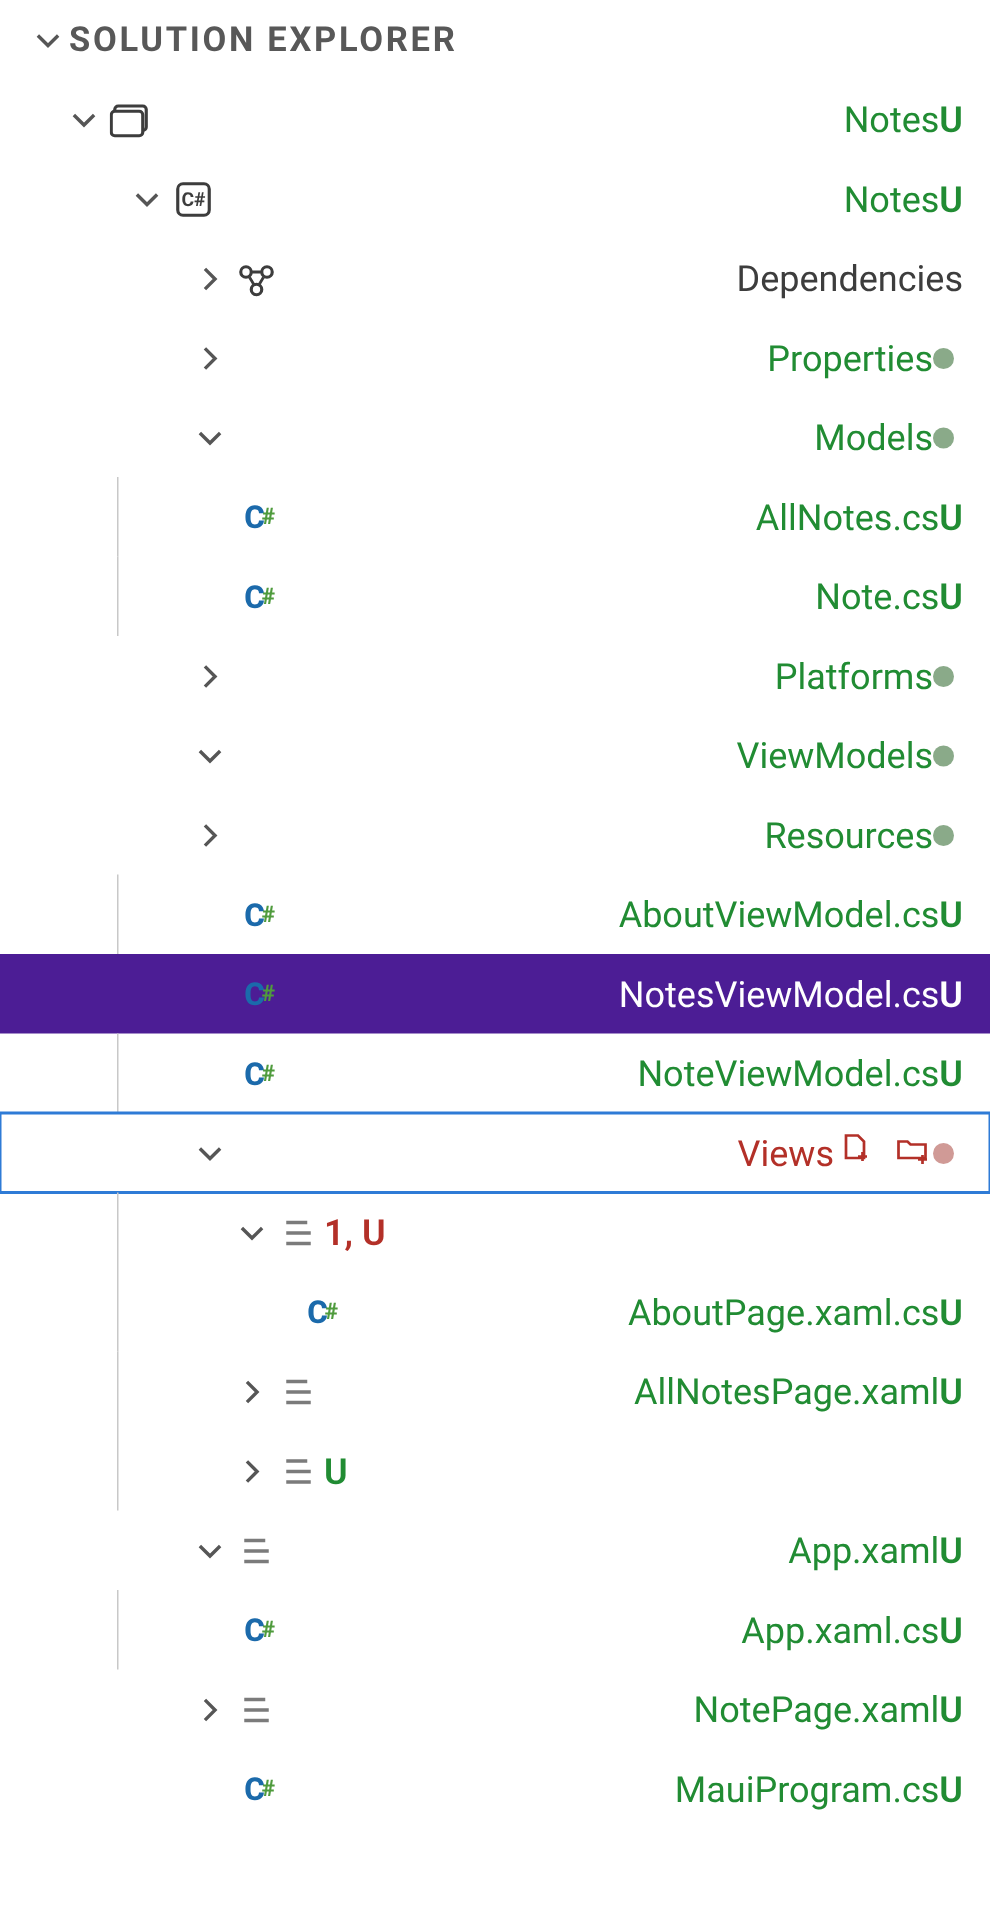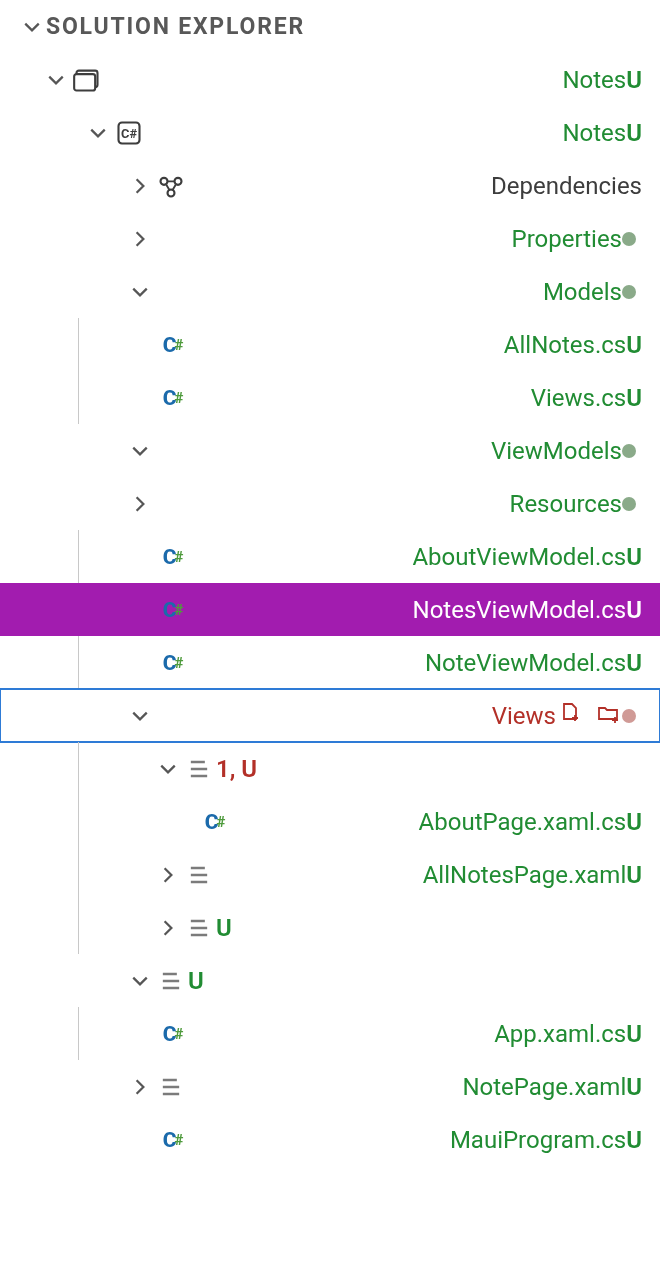--- a/index.html
+++ b/index.html
@@ -66,21 +66,21 @@
     width: 14px;
     height: 14px;
     border-radius: 50%;
     background: #8aaa89;
     margin-right: 6px;
   }
   .green { color: #218c33; }
   .gray { color: #3d3d3d; }
   .red { color: #b33028; }
   .row.selected {
-    background: #a21caf;
+    background: #4c1d95;
   }
   .row.selected .label { color: #ffffff; }
   .row.selected .status { color: #ffffff; }
   .row.focused {
     outline: 2px solid #2e7bd6;
     outline-offset: -1px;
   }
   .guide {
     position: absolute;
     top: 0;
@@ -251,24 +251,38 @@
     <span class="guide" style="left:78px"></span>
     <span class="indent"></span>
       <span class="indent"></span>
       <span class="indent"></span>
       <span class="indent" style="width:28px"></span>
     <span class="icon">
         <svg>
           <use href="#cs-icon"></use>
         </svg>
       </span>
-    <span class="label green">Views.cs</span>
-    <span class="status green">U</span>
-  </div>
-
+    <span class="label green">Note.cs</span>
+    <span class="status green">U</span>
+  </div>
+
+  <div class="row">
+    <span class="indent"></span>
+      <span class="indent"></span>
+      <span class="indent"></span>
+    <span class="chevron">
+        <svg>
+          <use href="#chev-right"></use>
+        </svg>
+      </span>
+    <span class="label green" style="padding-left:6px">Platforms</span>
+    <span class="status">
+        <span class="dot"></span>
+      </span>
+  </div>
 
   <div class="row">
     <span class="indent"></span>
       <span class="indent"></span>
       <span class="indent"></span>
     <span class="chevron">
         <svg>
           <use href="#chev-down"></use>
         </svg>
       </span>
@@ -441,20 +455,21 @@
     <span class="chevron">
         <svg>
           <use href="#chev-down"></use>
         </svg>
       </span>
     <span class="icon">
         <svg>
           <use href="#xaml-icon"></use>
         </svg>
       </span>
+    <span class="label green">App.xaml</span>
     <span class="status green">U</span>
   </div>
 
   <div class="row">
     <span class="guide" style="left:78px"></span>
     <span class="indent"></span>
       <span class="indent"></span>
       <span class="indent"></span>
       <span class="indent" style="width:28px"></span>
     <span class="icon">

